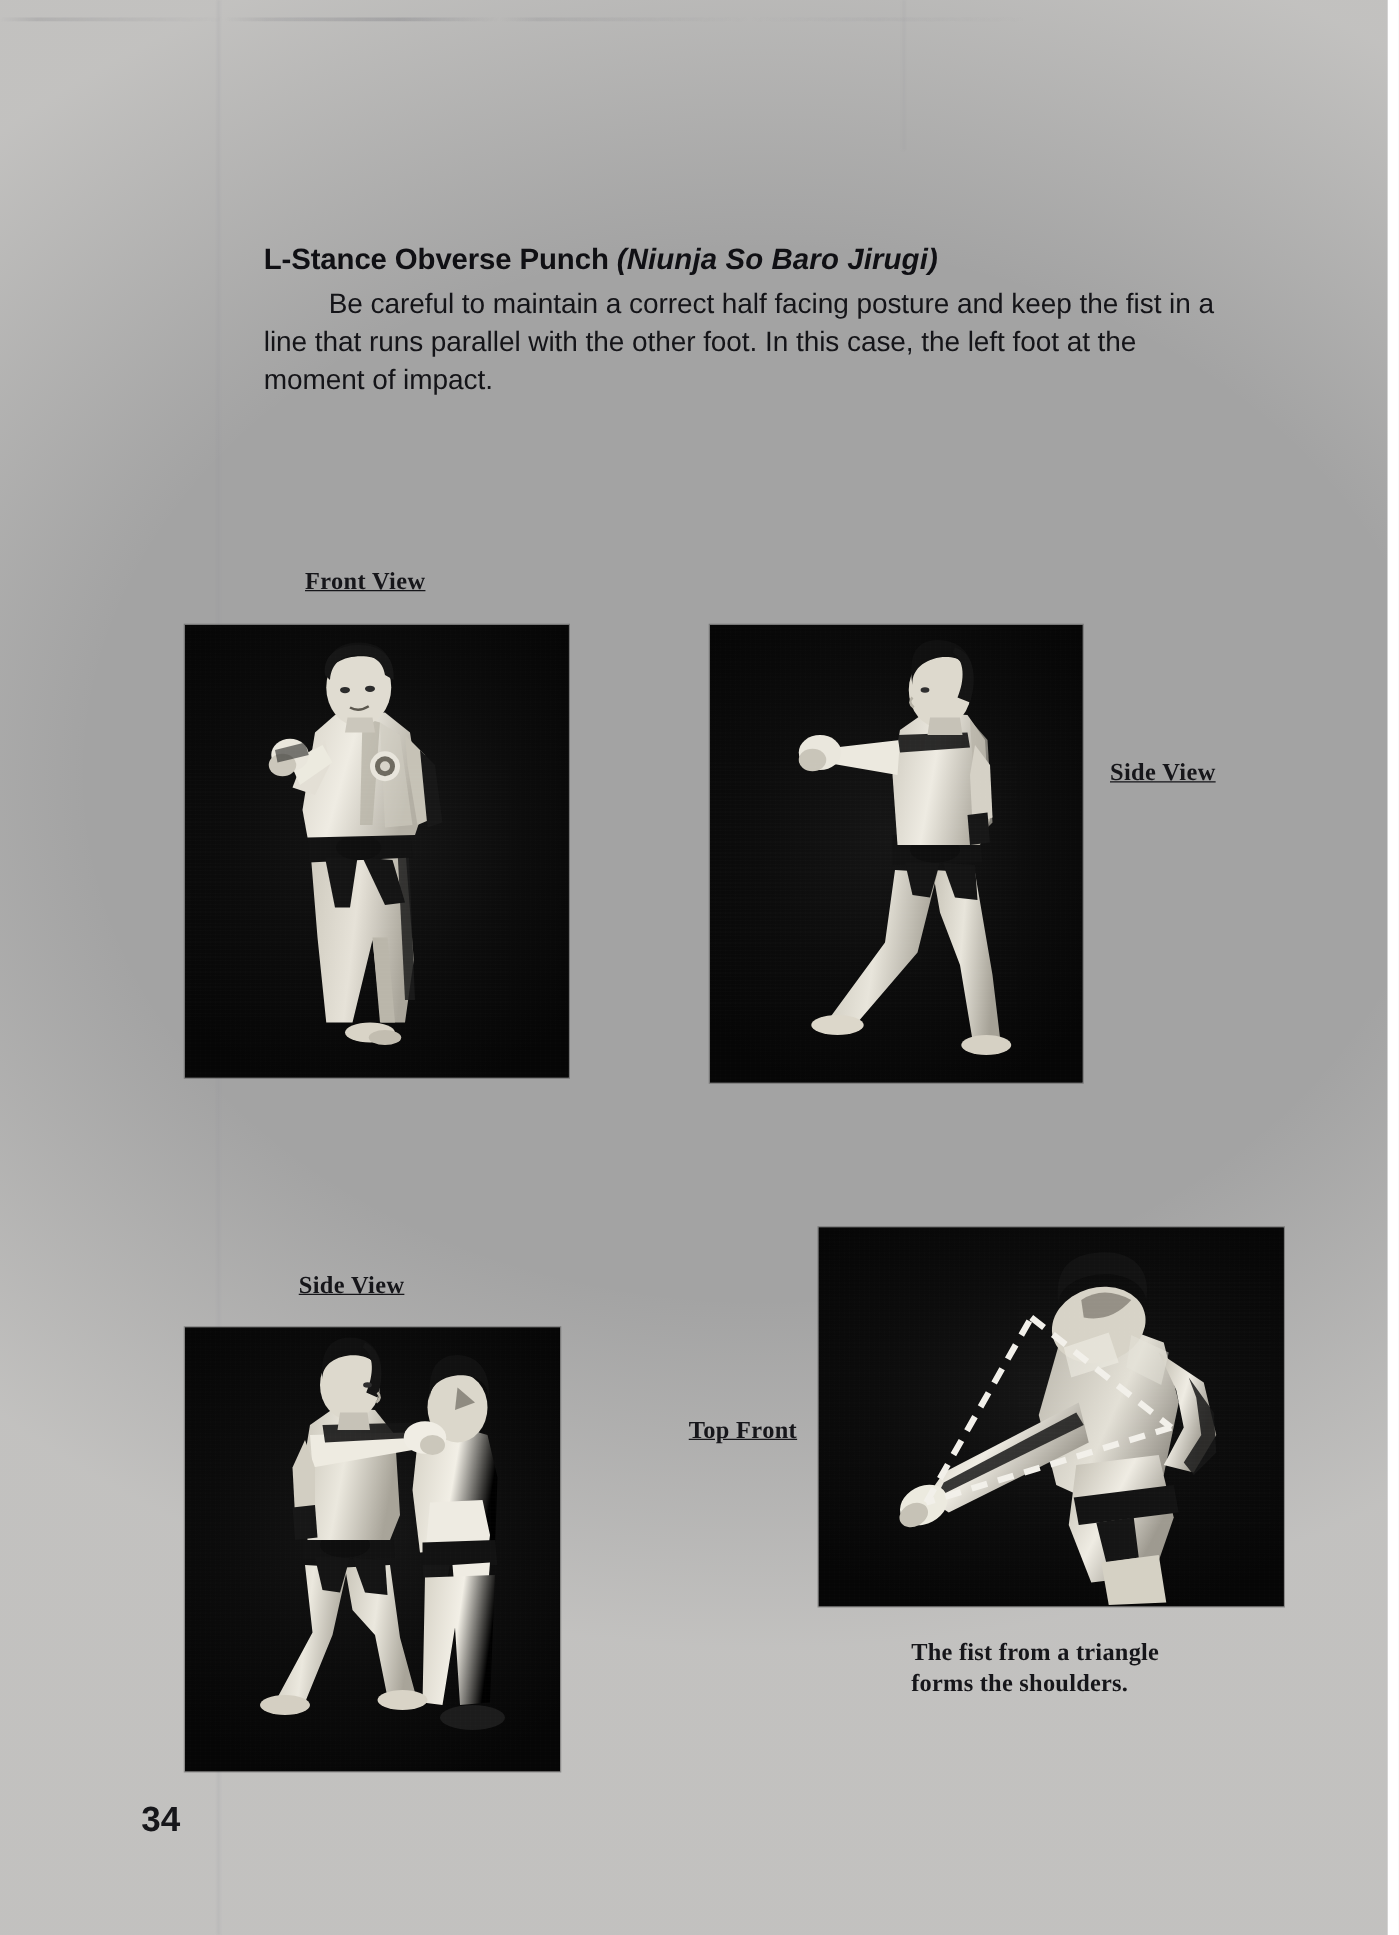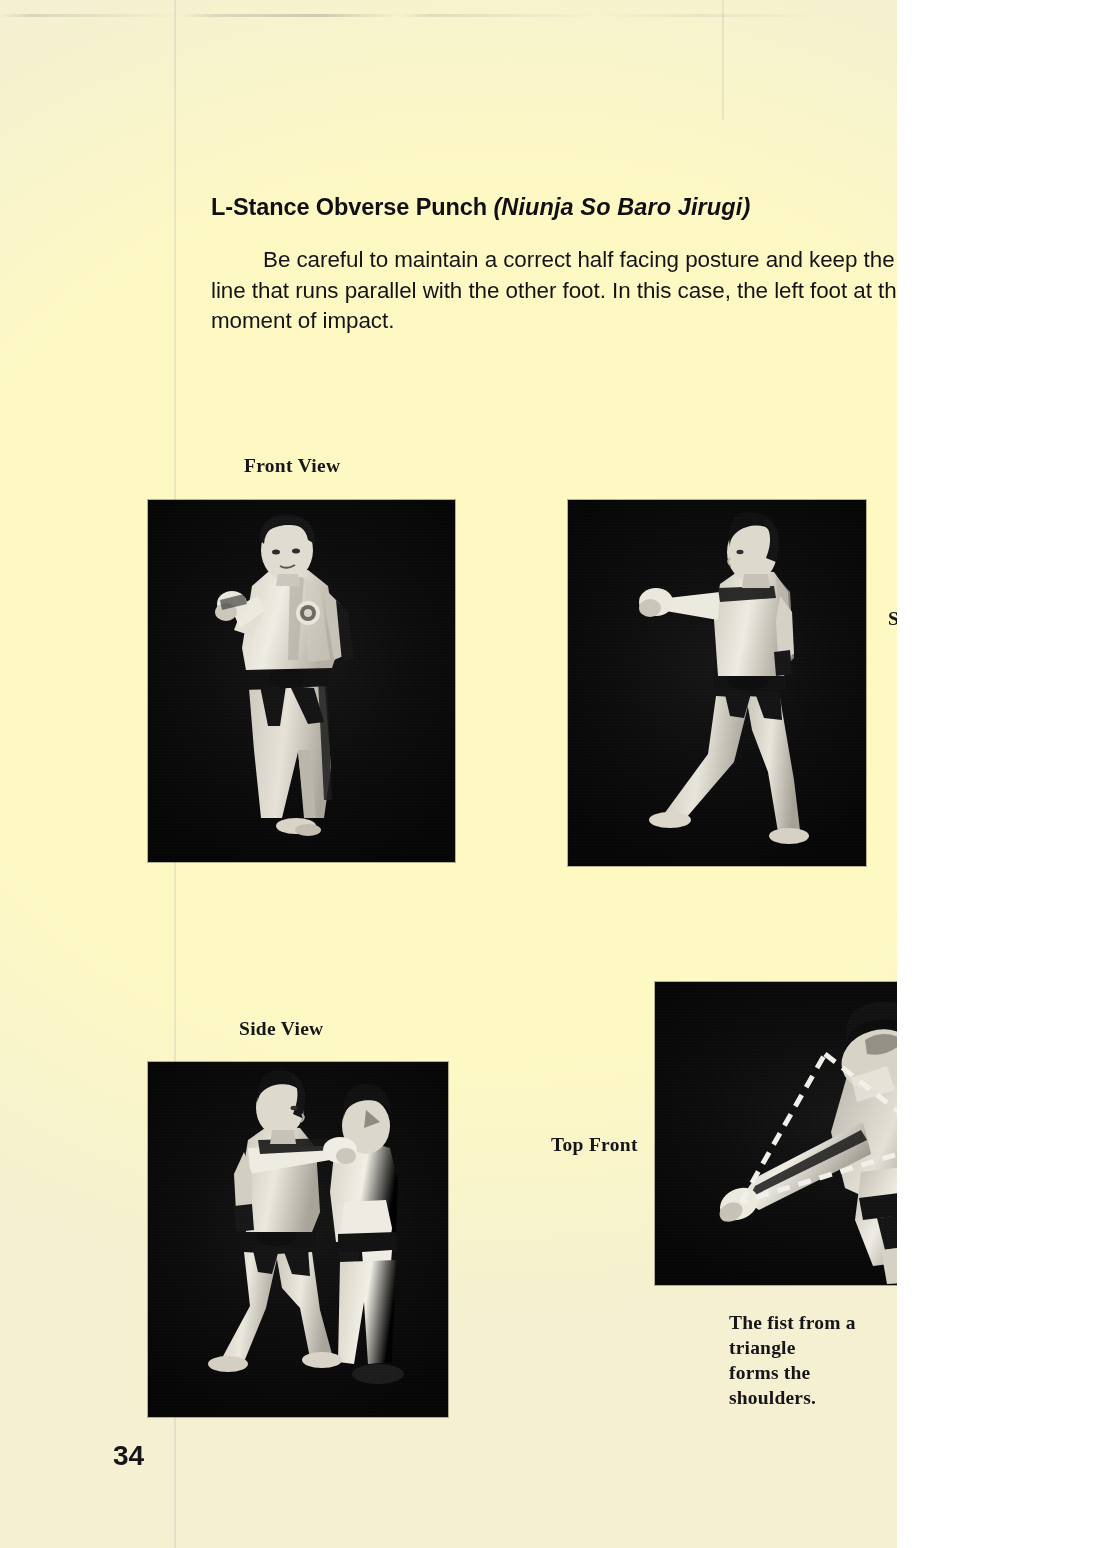--- a/index.html
+++ b/index.html
@@ -8,23 +8,23 @@
     padding: 0;
     background: #ffffff;
   }
   body {
     font-family: "Liberation Sans", sans-serif;
     -webkit-font-smoothing: antialiased;
   }
 
   .page {
     position: relative;
-    width: 897px;
+    width: 1110px;
     height: 1548px;
-    background: #fef9c3;
+    background: #a3a3a3;
     overflow: hidden;
   }
 
   
   .scan-line-top {
     position: absolute;
     left: 0; top: 14px;
     width: 1119px; height: 3px;
     background: linear-gradient(90deg,
         rgba(255,255,255,0) 0px,
@@ -86,31 +86,32 @@
   }
   .para {
     font-size: 22.4px;
     line-height: 30.5px;
     color: #141418;
     margin: 0;
     text-indent: 52px;
     letter-spacing: -0.05px;
     width: 762px;
   }
-  .para.p2 { margin-top: 23px; }
+  .para.p2 { margin-top: 6px; }
 
   
   .vlabel {
     position: absolute;
     font-family: "Liberation Serif", serif;
     font-weight: bold;
     font-size: 19.5px;
     color: #16161a;
     letter-spacing: 0.3px;
     white-space: nowrap;
+    text-decoration: underline;
   }
   .caption {
     position: absolute;
     font-family: "Liberation Serif", serif;
     font-weight: bold;
     font-size: 19.5px;
     line-height: 25px;
     color: #16161a;
     letter-spacing: 0.2px;
   }

